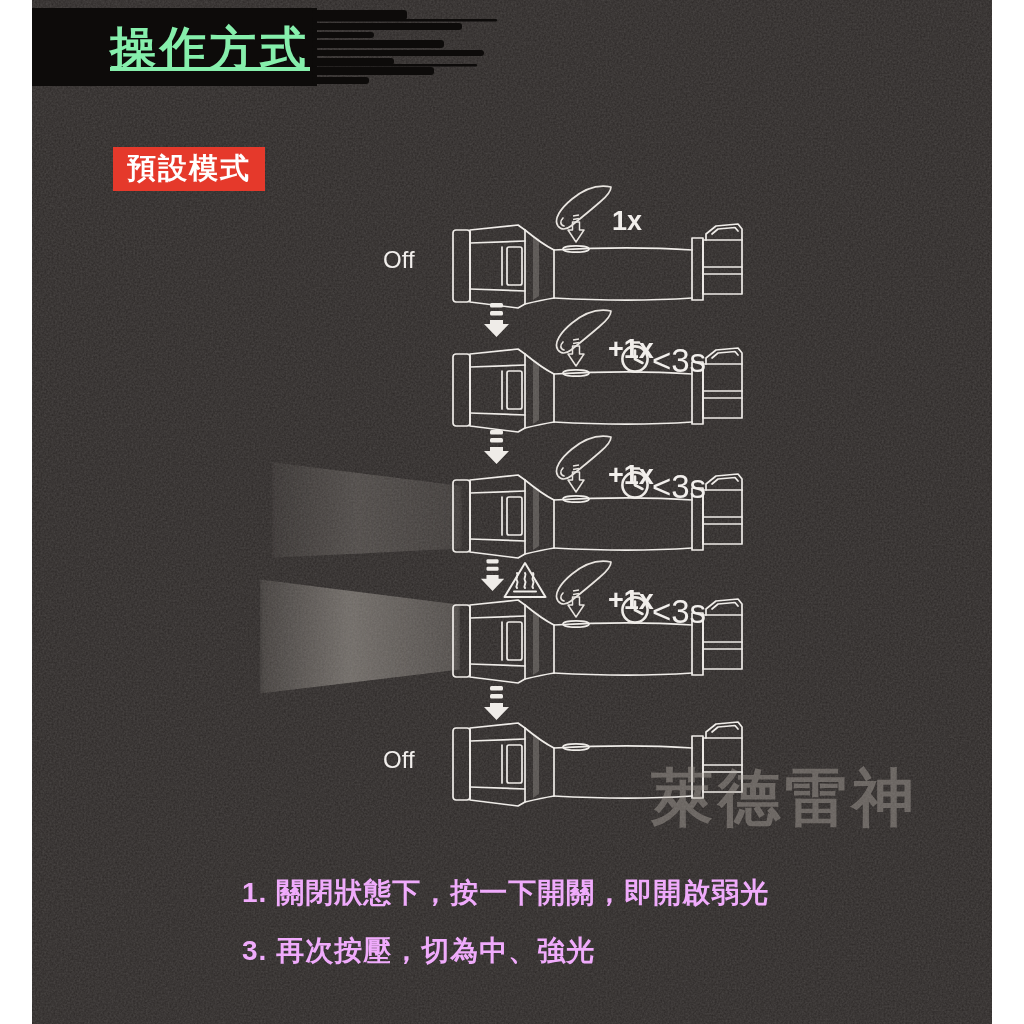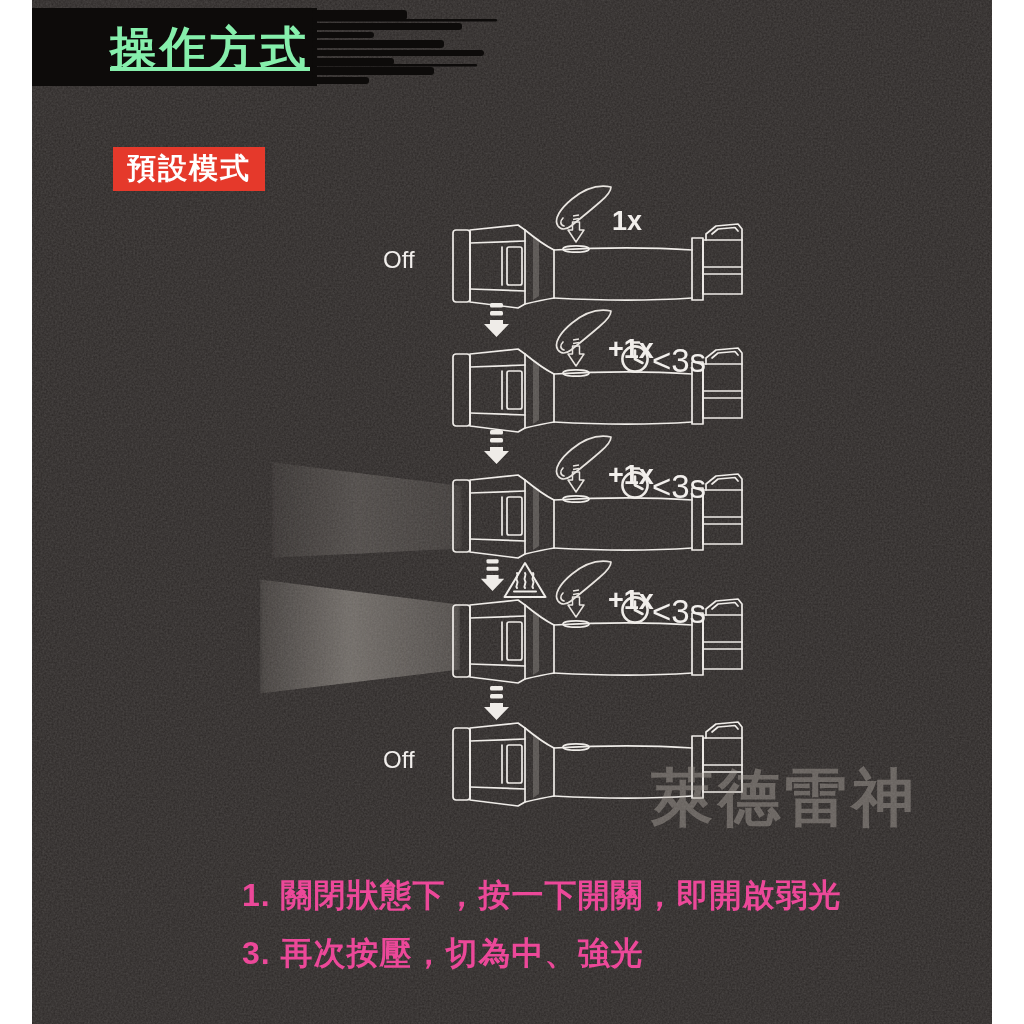--- a/index.html
+++ b/index.html
@@ -37,21 +37,21 @@
     left:228px;top:576px;width:200px;height:120px;
     clip-path:polygon(100% 24%,100% 78%,0% 98%,0% 3%);
     background:linear-gradient(to left, rgba(216,210,201,0.20), rgba(216,210,201,0.38) 55%, rgba(216,210,201,0.12));
     filter:blur(2.5px);
   }
   .watermark{
     position:absolute;left:583px;top:756px;font-size:62px;font-weight:bold;
     letter-spacing:5px;color:rgba(182,175,167,0.42);white-space:nowrap;margin-left:36px;
   }
   .instruction{
-    position:absolute;left:210px;color:#ec4899;font-size:32px;font-weight:bold;
+    position:absolute;left:210px;color:#f0abfc;font-size:28px;font-weight:bold;
     letter-spacing:1px;white-space:nowrap;
   }
 </style>
 </head>
 <body>
 
 <svg width="0" height="0" style="position:absolute" aria-hidden="true">
   <defs>
     <g id="fl-art" stroke="#efece8" stroke-width="1.7" fill="none" stroke-linejoin="round" stroke-linecap="round">
 

